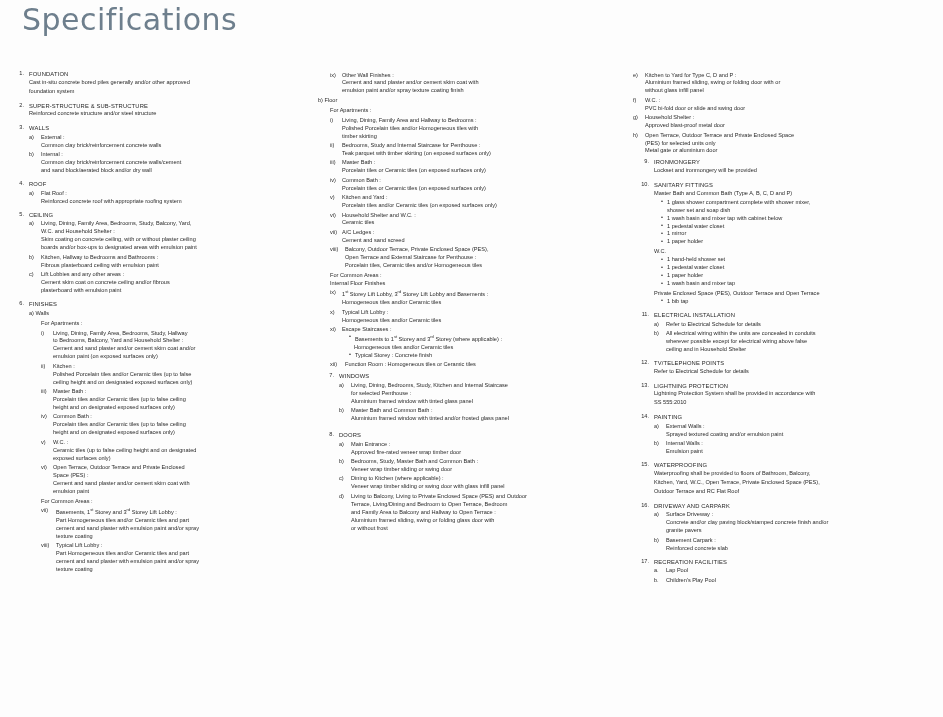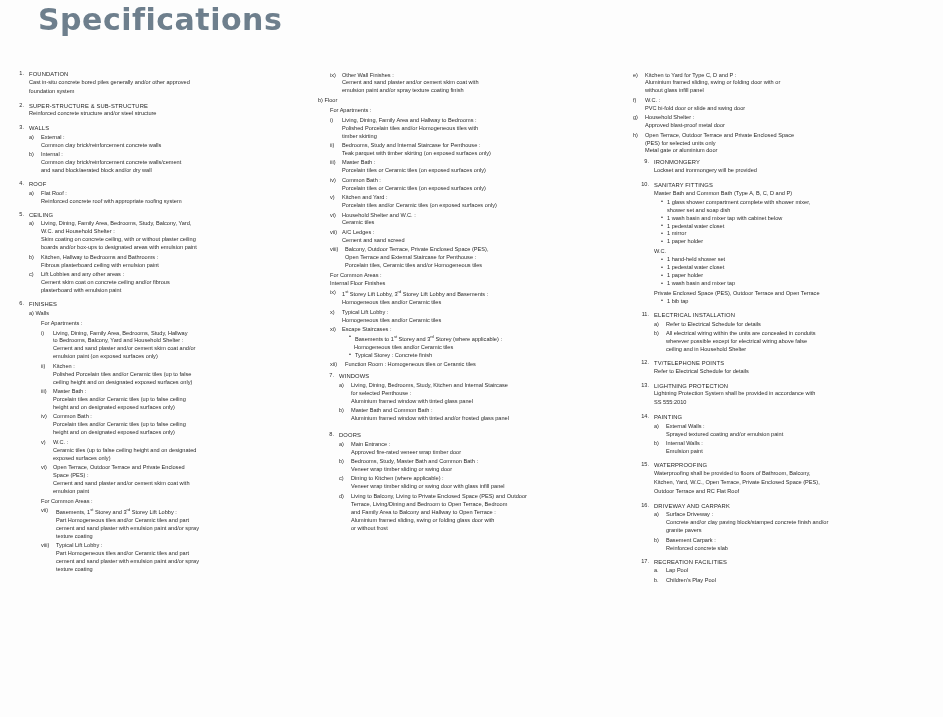--- a/index.html
+++ b/index.html
@@ -15,24 +15,24 @@
     overflow: hidden;
   }
   #page {
     position: relative;
     width: 943px;
     height: 717px;
     background: #fdfdfd;
   }
   .page-title {
     position: absolute;
-    left: 38px;
+    left: 22px;
     top: 2px;
     font-size: 30px;
-    font-weight: 700;
+    font-weight: 400;
     letter-spacing: 0.5px;
     color: #6e7f8d;
     font-family: "DejaVu Sans", sans-serif;
   }
   .columns {
     position: absolute;
     left: 8px;
     top: 70px;
     width: 930px;
     display: flex;

